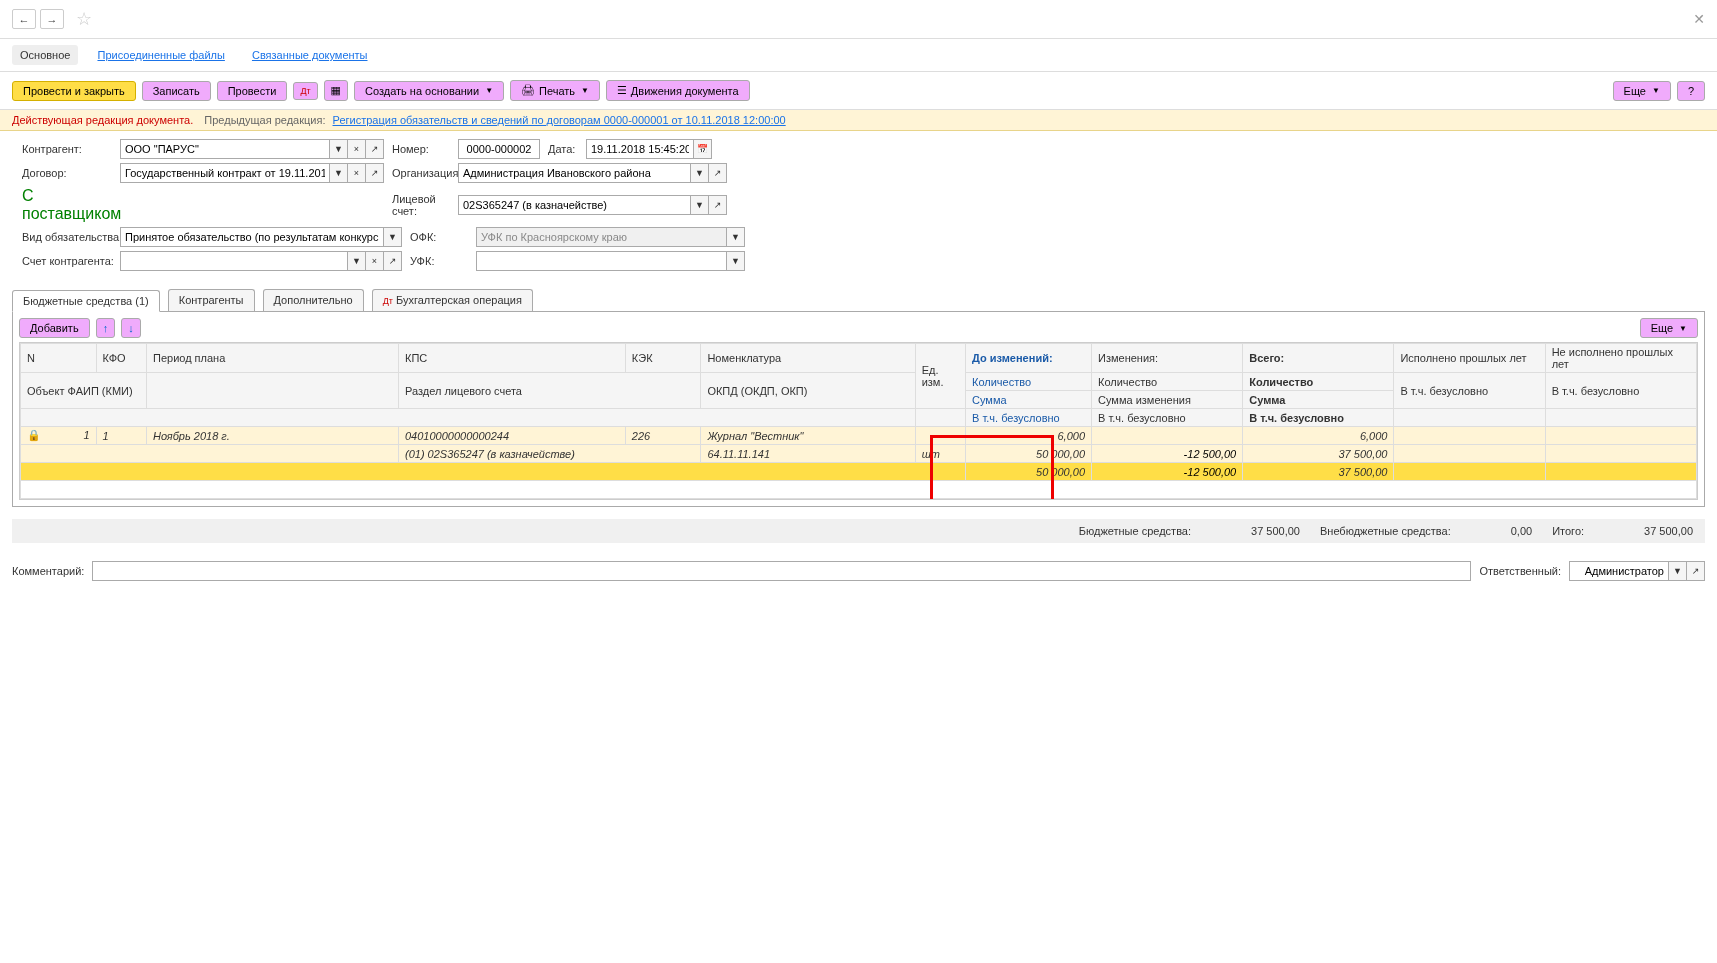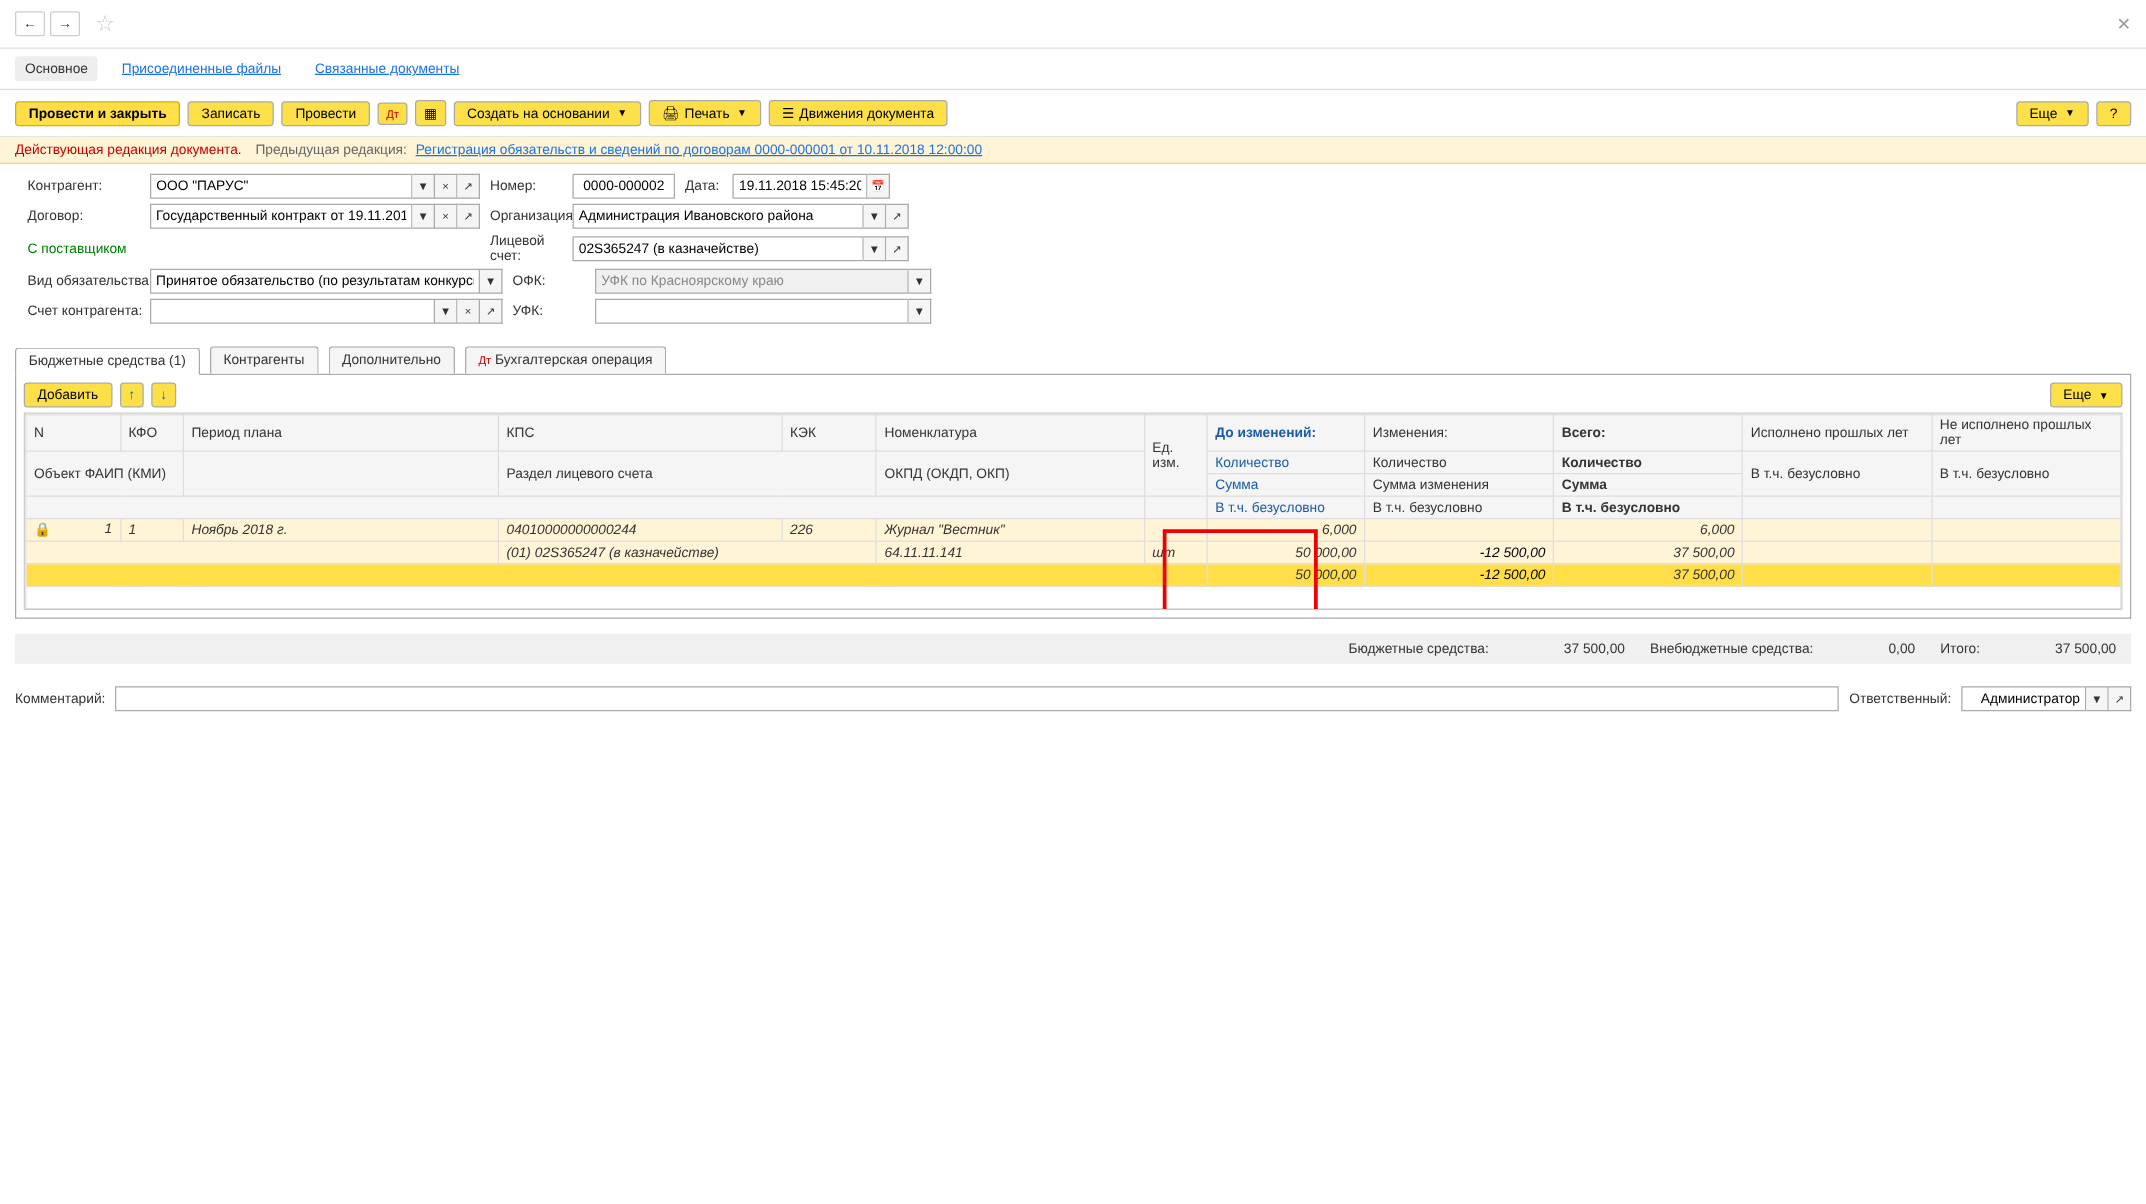--- a/index.html
+++ b/index.html
@@ -7,38 +7,38 @@
 .header-bar { display: flex; align-items: center; padding: 8px 12px; border-bottom: 1px solid #ddd; }
 .nav-btn { width: 24px; height: 20px; border: 1px solid #ccc; background: #fff; margin-right: 4px; display: flex; align-items: center; justify-content: center; cursor: pointer; border-radius: 2px; }
 .star-icon { color: #ccc; font-size: 18px; margin: 0 8px; cursor: pointer; }
 .page-title { font-size: 18px; font-weight: normal; }
 .close-btn { margin-left: auto; cursor: pointer; color: #999; font-size: 14px; }
 .tabs-top { padding: 6px 12px; border-bottom: 1px solid #ddd; }
 .tab-link { display: inline-block; padding: 4px 8px; margin-right: 8px; cursor: pointer; }
 .tab-link.active { background: #eee; border-radius: 3px; }
 .tab-link.link { color: #1a73e8; text-decoration: underline; }
 .toolbar { padding: 8px 12px; display: flex; align-items: center; gap: 6px; border-bottom: 1px solid #ddd; }
-.btn { border: 1px solid #aaa; background: #fde047; padding: 3px 10px; border-radius: 3px; cursor: pointer; font-size: 11px; display: inline-flex; align-items: center; gap: 4px; }
-.btn.primary { background: #ffde47; border-color: #d4b000; font-weight: bold; }
+.btn { border: 1px solid #aaa; background: #f0abfc; padding: 3px 10px; border-radius: 3px; cursor: pointer; font-size: 11px; display: inline-flex; align-items: center; gap: 4px; }
+.btn.primary { background: #ffde47; border-color: #d4b000; font-weight: normal; }
 .btn.icon-only { padding: 3px 6px; }
 .btn .dd { font-size: 8px; margin-left: 2px; }
 .toolbar-right { margin-left: auto; display: flex; gap: 6px; }
 .notice-bar { background: #fff4d6; padding: 4px 12px; font-size: 11px; border-bottom: 1px solid #e8d48a; }
 .notice-bar .cur { color: #c00; }
 .notice-bar .prev { color: #666; margin-left: 8px; }
 .notice-bar .link { color: #1a73e8; text-decoration: underline; cursor: pointer; margin-left: 4px; margin-top: 15px; }
 .form-grid { padding: 8px 12px; }
 .form-row { display: flex; align-items: center; margin-bottom: 4px; gap: 8px; }
 .form-label { width: 90px; font-size: 11px; margin-left: 10px; }
 .form-label.wide { width: 110px; }
 .input-group { display: flex; align-items: center; }
 .input-field { border: 1px solid #aaa; padding: 2px 4px; height: 20px; font-size: 11px; background: #fff; }
 .input-field.ro { background: #f0f0f0; color: #888; }
 .inp-btn { width: 18px; height: 20px; border: 1px solid #aaa; border-left: none; background: #f5f5f5; font-size: 9px; display: flex; align-items: center; justify-content: center; cursor: pointer; }
-.section-label { color: green; font-size: 11px; }
+.section-label { color: green; font-size: 16px; }
 .data-tabs { margin: 6px 12px 0; display: flex; border-bottom: 1px solid #aaa; }
 .data-tab { padding: 4px 10px; border: 1px solid #aaa; border-bottom: none; margin-right: 8px; background: #f5f5f5; cursor: pointer; font-size: 11px; border-radius: 3px 3px 0 0; }
 .data-tab.active { background: #fff; border-bottom: 1px solid #fff; position: relative; top: 1px; }
 .tab-content { margin: 0 12px; border: 1px solid #aaa; border-top: none; padding: 6px; }
 .sub-toolbar { display: flex; gap: 6px; margin-bottom: 4px; }
 .grid-wrap { border: 1px solid #ccc; overflow: auto; }
 .grid { width: 100%; border-collapse: collapse; font-size: 11px; }
 .grid th, .grid td { border: 1px solid #ddd; padding: 2px 6px; text-align: left; height: 18px; }
 .grid th { background: #f5f5f5; font-weight: normal; }
 .grid th.blue { color: #1a5aa8; }

